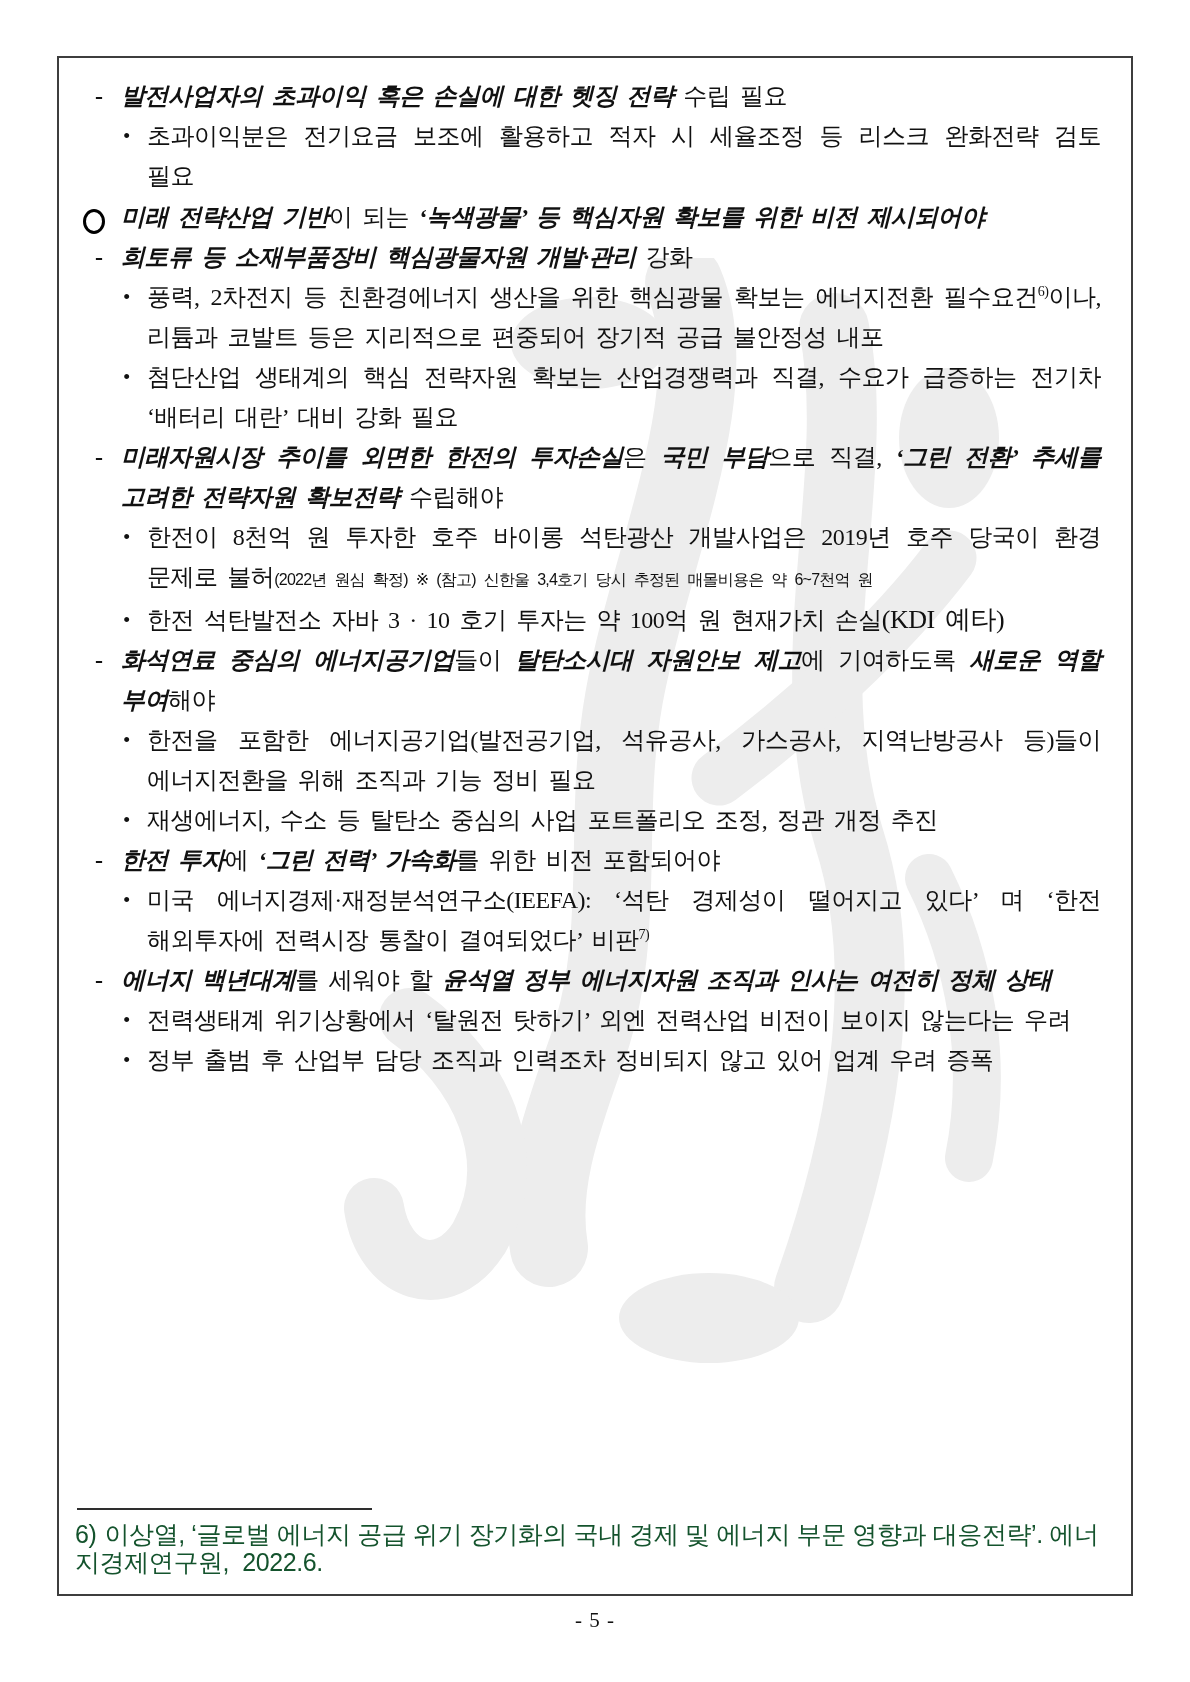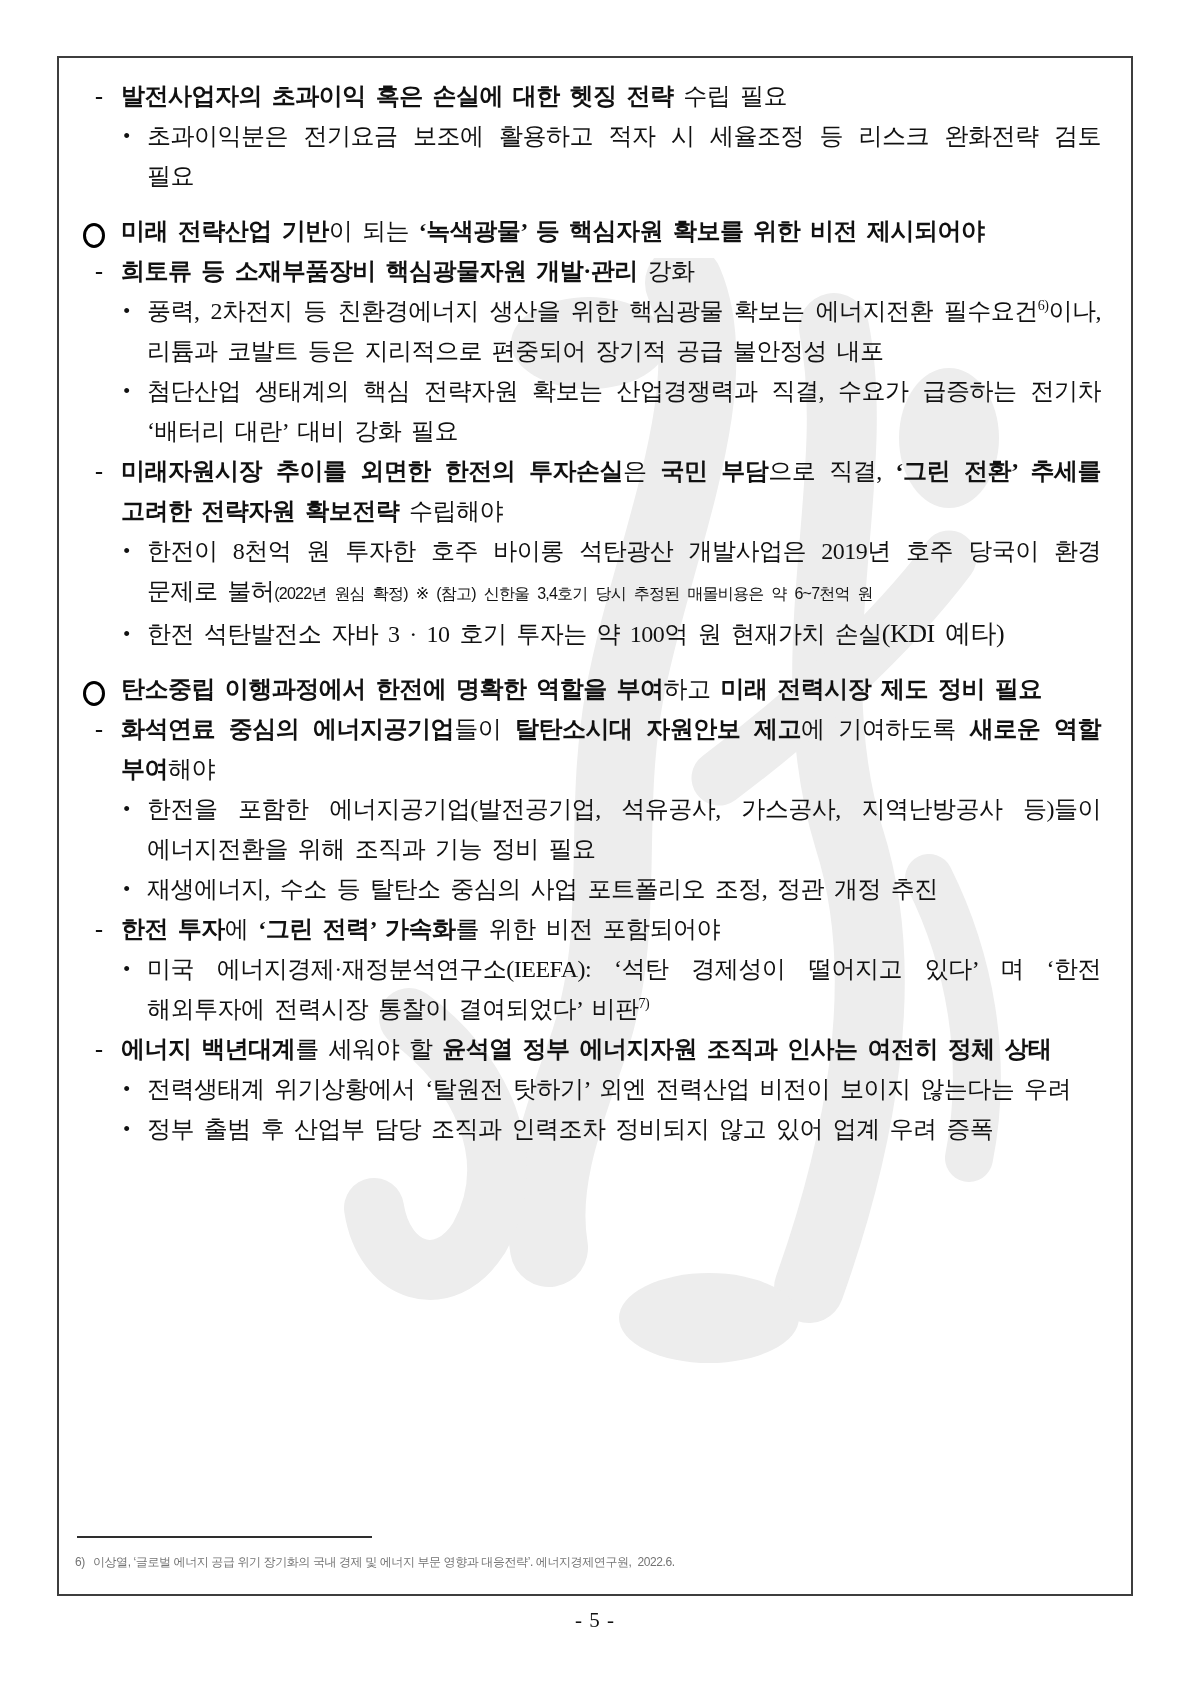--- a/index.html
+++ b/index.html
@@ -6,34 +6,34 @@
   html,body{margin:0;padding:0;background:#ffffff;}
   body{width:1190px;height:1682px;position:relative;overflow:hidden;
        font-family:"Liberation Serif","DejaVu Serif",serif;color:#111;}
   .frame{position:absolute;left:57px;top:56px;width:1072px;height:1536px;
          border:2px solid #3d3d3d;background:#ffffff;}
   .watermark{position:absolute;left:230px;top:200px;width:780px;height:1150px;z-index:0;pointer-events:none;}
   .content{position:relative;z-index:1;padding-top:18px;}
   .para{position:relative;font-size:24px;line-height:40px;text-align:justify;
         word-break:keep-all;letter-spacing:-0.5px;word-spacing:0.18em;
         padding:0 30px 0 62px;margin:0;}
-  .para.gap{margin-top:15px;}
+  .para.gap{margin-top:1px;}
   .p-bullet{padding-left:88px;}
   .marker{position:absolute;top:0;}
   .p-dash .marker{left:36px;font-weight:700;}
   .p-bullet .marker{left:64px;font-size:21px;}
   .p-circle .marker{left:24px;top:9px;}
   .oval{display:inline-block;width:16px;height:19px;border:3px solid #000;border-radius:50%;}
-  .seg.b{font-weight:700;}
+  .seg.b{font-weight:700;font-style:italic;}
   .seg.small{font-size:26px;}
   .seg.sans{font-family:"Liberation Sans","DejaVu Sans",sans-serif;font-size:16px;letter-spacing:-0.8px;}
   .seg.sup{font-size:14px;vertical-align:super;line-height:0;}
   .footnotes{position:absolute;left:16px;right:30px;bottom:18px;z-index:1;
-             font-family:"Liberation Sans","DejaVu Sans",sans-serif;font-size:12px;
-             line-height:28px;color:#737373;letter-spacing:-0.4px;}
+             font-family:"Liberation Sans","DejaVu Sans",sans-serif;font-size:25px;
+             line-height:28px;color:#14532d;letter-spacing:-0.4px;}
   .fn-sep{width:295px;border-top:2px solid #2e2e2e;margin:0 0 10px 2px;}
   .fn-line{white-space:normal;}
   .fn-label{margin-right:8px;}
   .pageno{position:absolute;left:0;top:1608px;width:100%;text-align:center;
           font-size:21px;letter-spacing:1px;color:#111;z-index:1;}
 </style>
 </head>
 <body>
 
 <div class="frame">
@@ -55,21 +55,20 @@
   <div class="content" id="content">
       <div class="para p-dash"><span class="marker">-</span><span><span class="seg b">발전사업자의 초과이익 혹은 손실에 대한 헷징 전략</span><span class="seg"> 수립 필요</span></span></div>
       <div class="para p-bullet"><span class="marker">•</span><span><span class="seg">초과이익분은 전기요금 보조에 활용하고 적자 시 세율조정 등 리스크 완화전략 검토 필요</span></span></div>
       <div class="para p-circle gap"><span class="marker"><span class="oval"></span></span><span><span class="seg b">미래 전략산업 기반</span><span class="seg">이 되는 </span><span class="seg b">‘녹색광물’ 등 핵심자원 확보를 위한 비전 제시되어야</span></span></div>
       <div class="para p-dash"><span class="marker">-</span><span><span class="seg b">희토류 등 소재부품장비 핵심광물자원 개발·관리</span><span class="seg"> 강화</span></span></div>
       <div class="para p-bullet"><span class="marker">•</span><span><span class="seg">풍력, 2차전지 등 친환경에너지 생산을 위한 핵심광물 확보는 에너지전환 필수요건</span><span class="seg sup">6)</span><span class="seg">이나, 리튬과 코발트 등은 지리적으로 편중되어 장기적 공급 불안정성 내포</span></span></div>
       <div class="para p-bullet"><span class="marker">•</span><span><span class="seg">첨단산업 생태계의 핵심 전략자원 확보는 산업경쟁력과 직결, 수요가 급증하는 전기차 ‘배터리 대란’ 대비 강화 필요</span></span></div>
       <div class="para p-dash"><span class="marker">-</span><span><span class="seg b">미래자원시장 추이를 외면한 한전의 투자손실</span><span class="seg">은 </span><span class="seg b">국민 부담</span><span class="seg">으로 직결, </span><span class="seg b">‘그린 전환’ 추세를 고려한 전략자원 확보전략</span><span class="seg"> 수립해야</span></span></div>
       <div class="para p-bullet"><span class="marker">•</span><span><span class="seg">한전이 8천억 원 투자한 호주 바이롱 석탄광산 개발사업은 2019년 호주 당국이 환경 문제로 불허</span><span class="seg sans">(2022년 원심 확정)</span><span class="seg sans"> ※ (참고) 신한울 3,4호기 당시 추정된 매몰비용은 약 6~7천억 원</span></span></div>
       <div class="para p-bullet"><span class="marker">•</span><span><span class="seg">한전 석탄발전소 자바 3 · 10 호기 투자는 약 100억 원 현재가치 손실</span><span class="seg small">(KDI 예타)</span></span></div>
-      <div class="para p-circle gap"><span class="marker"><span class="oval"></span></span><span><span class="seg b">탄소중립 이행과정에서 한전에 명확한 역할을 부여</span><span class="seg">하고 </span><span class="seg b">미래 전력시장 제도 정비 필요</span></span></div>
       <div class="para p-dash"><span class="marker">-</span><span><span class="seg b">화석연료 중심의 에너지공기업</span><span class="seg">들이 </span><span class="seg b">탈탄소시대 자원안보 제고</span><span class="seg">에 기여하도록 </span><span class="seg b">새로운 역할 부여</span><span class="seg">해야</span></span></div>
       <div class="para p-bullet"><span class="marker">•</span><span><span class="seg">한전을 포함한 에너지공기업(발전공기업, 석유공사, 가스공사, 지역난방공사 등)들이 에너지전환을 위해 조직과 기능 정비 필요</span></span></div>
       <div class="para p-bullet"><span class="marker">•</span><span><span class="seg">재생에너지, 수소 등 탈탄소 중심의 사업 포트폴리오 조정, 정관 개정 추진</span></span></div>
       <div class="para p-dash"><span class="marker">-</span><span><span class="seg b">한전 투자</span><span class="seg">에 </span><span class="seg b">‘그린 전력’ 가속화</span><span class="seg">를 위한 비전 포함되어야</span></span></div>
       <div class="para p-bullet"><span class="marker">•</span><span><span class="seg">미국 에너지경제·재정분석연구소(IEEFA): ‘석탄 경제성이 떨어지고 있다’ 며 ‘한전 해외투자에 전력시장 통찰이 결여되었다’ 비판</span><span class="seg sup">7)</span></span></div>
       <div class="para p-dash"><span class="marker">-</span><span><span class="seg b">에너지 백년대계</span><span class="seg">를 세워야 할 </span><span class="seg b">윤석열 정부 에너지자원 조직과 인사는 여전히 정체 상태</span></span></div>
       <div class="para p-bullet"><span class="marker">•</span><span><span class="seg">전력생태계 위기상황에서 ‘탈원전 탓하기’ 외엔 전력산업 비전이 보이지 않는다는 우려</span></span></div>
       <div class="para p-bullet"><span class="marker">•</span><span><span class="seg">정부 출범 후 산업부 담당 조직과 인력조차 정비되지 않고 있어 업계 우려 증폭</span></span></div>
     </div>
 

